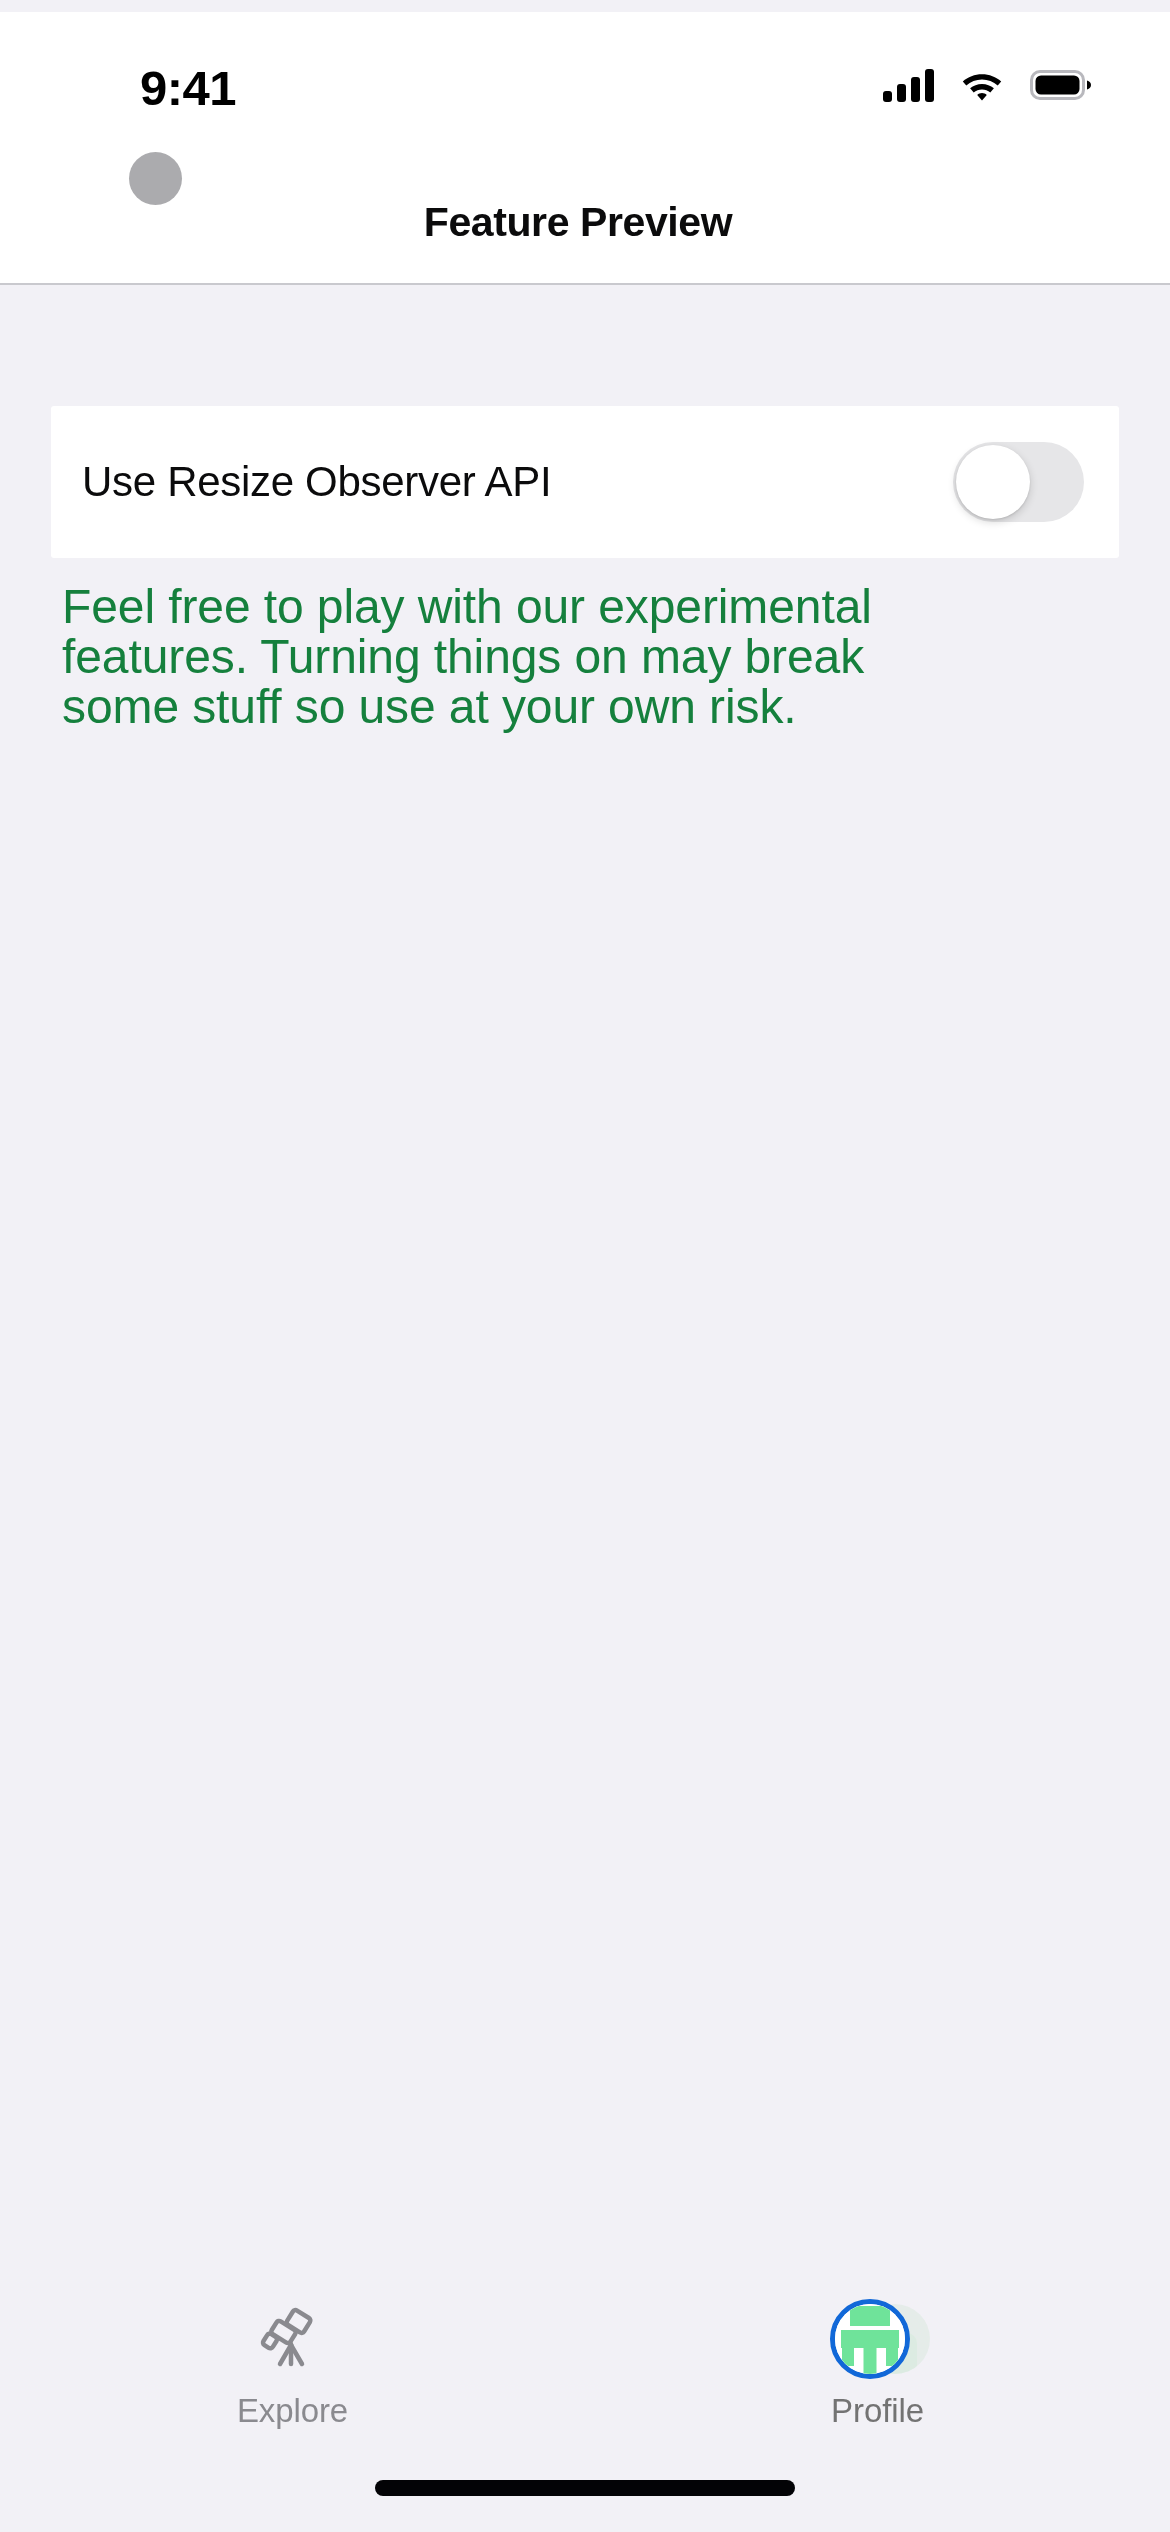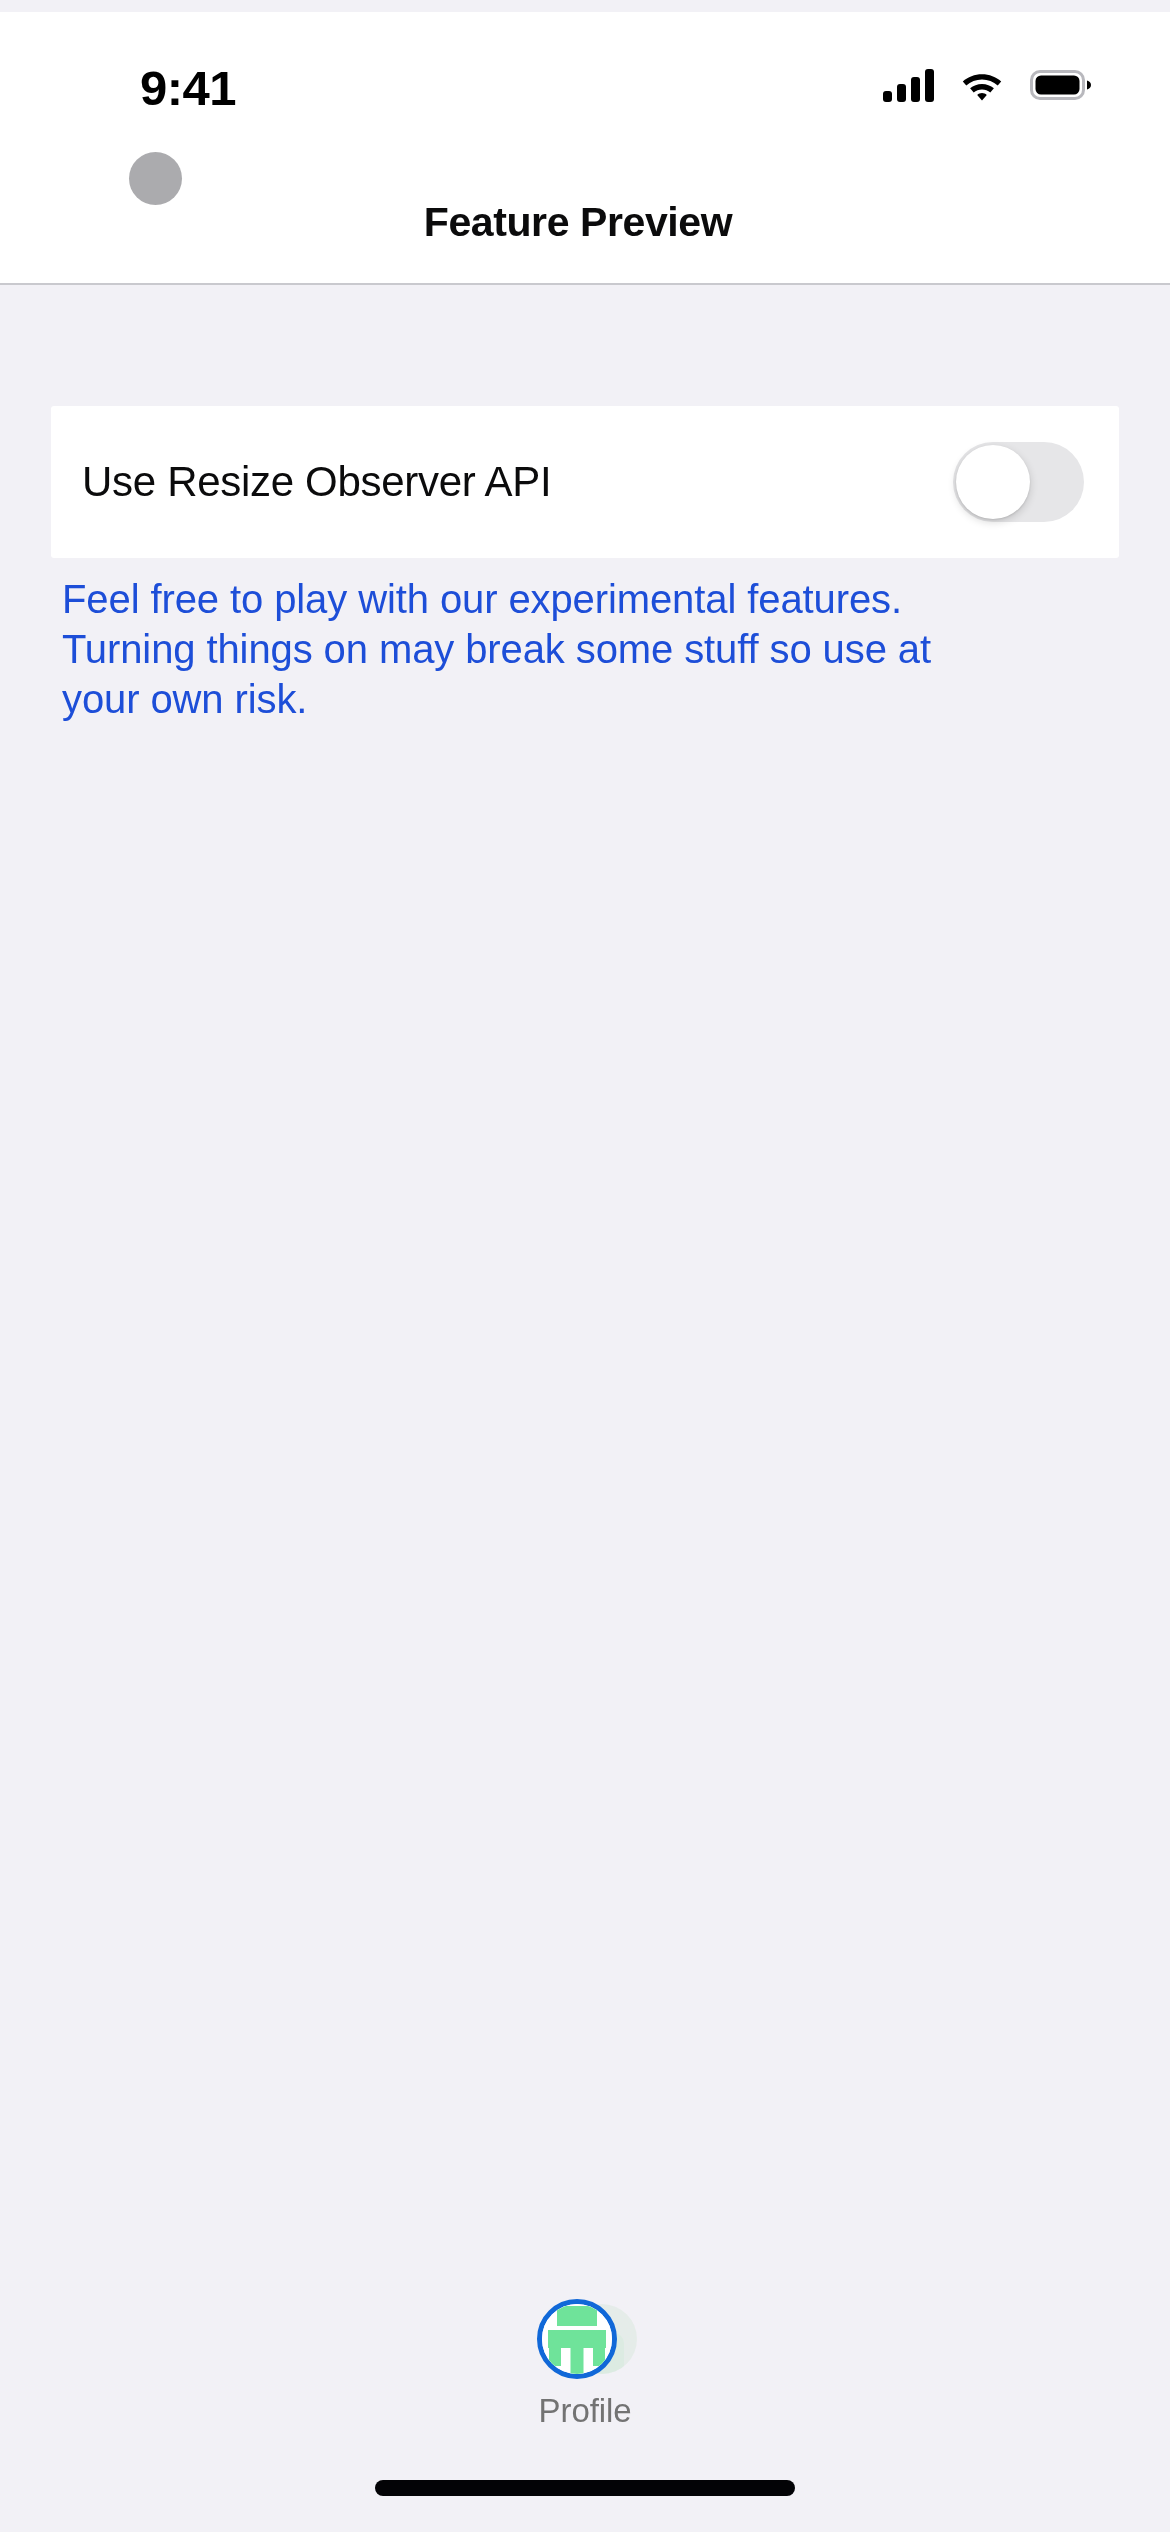--- a/index.html
+++ b/index.html
@@ -124,25 +124,25 @@
   .toggle .knob {
     position:absolute;
     top:3px; left:3px;
     width:74px; height:74px;
     border-radius:50%;
     background:#FFFFFF;
     box-shadow:0 3px 9px rgba(0,0,0,0.16), 0 1px 2px rgba(0,0,0,0.10);
   }
 
   .footnote {
-    margin-top:16px;
+    margin-top:24px;
     padding:0 11px;
-    font-size:40px;
+    font-size:48px;
     line-height:50px;
-    color:#1d4ed8;
+    color:#15803d;
     letter-spacing:-0.1px;
     max-width:935px;
   }
 
   
   .tab-bar {
     flex:0 0 auto;
     height:182px;
     background:#F2F1F6;
     display:flex;
@@ -274,20 +274,33 @@
     </div>
 
     <div class="footnote">Feel free to play with our experimental features. Turning things on may break some stuff so use at your own risk.</div>
 
   </div>
 
   <div class="tab-bar">
 
 
 
+    <div class="tab">
+      <span class="tab-icon-wrap">
+        <svg class="tab-svg" viewBox="0 0 70 70" aria-hidden="true">
+          <rect x="30.5" y="9" width="20" height="17" rx="3" ry="3" transform="rotate(32 40.5 17.5)" fill="none" stroke="#8A8A8F" stroke-width="4.5" stroke-linejoin="round"></rect>
+          <rect x="14.5" y="20.5" width="22" height="15" rx="3" ry="3" transform="rotate(32 25.5 28)" fill="none" stroke="#8A8A8F" stroke-width="4.5" stroke-linejoin="round"></rect>
+          <rect x="6.5" y="30.5" width="11" height="13" rx="3" ry="3" transform="rotate(32 12 37)" fill="none" stroke="#8A8A8F" stroke-width="4.5" stroke-linejoin="round"></rect>
+          <path d="M33 40v20" fill="none" stroke="#8A8A8F" stroke-width="4.5" stroke-linecap="round"></path>
+          <path d="M33 41L22 60" fill="none" stroke="#8A8A8F" stroke-width="4.5" stroke-linecap="round"></path>
+          <path d="M33 41l11 19" fill="none" stroke="#8A8A8F" stroke-width="4.5" stroke-linecap="round"></path>
+        </svg>
+      </span>
+      <span class="tab-label">Explore</span>
+    </div>
 
     <div class="tab active">
       <span class="tab-icon-wrap">
         <span class="avatar-stack">
           <span class="avatar-ghost"></span>
           <span class="avatar-main">
             <span class="avatar-img">
               <span class="head"></span>
               <span class="body"></span>
               <span class="leg-l"></span>

